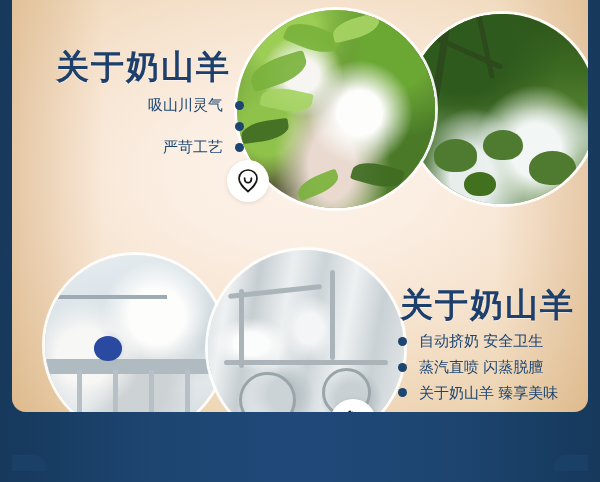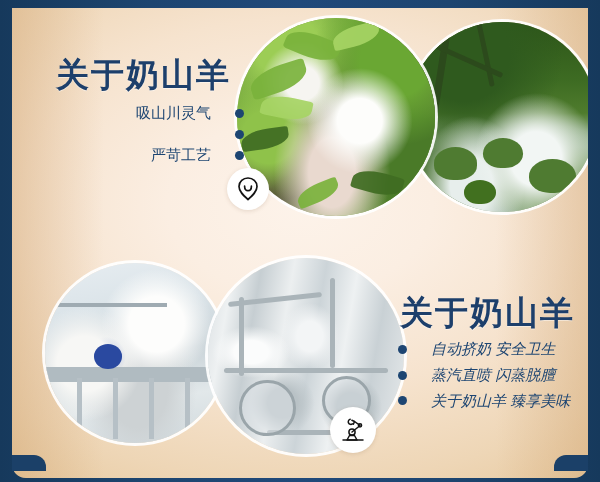--- a/index.html
+++ b/index.html
@@ -11,21 +11,21 @@
   .stage{position:relative;width:600px;height:482px;overflow:hidden;background:#1b4068;}
 
   
   .frame{
     position:absolute;inset:0;
     background:linear-gradient(90deg,#16395c 0%,#1d4570 25%,#20497a 50%,#1d4570 75%,#16395c 100%);
   }
 
   
   .panel{
-    position:absolute;left:12px;top:8px;width:576px;height:470px;
+    position:absolute;left:12px;top:0;width:576px;height:412px;
     border-bottom-left-radius:14px;border-bottom-right-radius:14px;
     background:
       radial-gradient(115% 95% at 50% 42%, #fdf3ea 0%, #fbeee2 20%, #f6e3ce 42%, #eed6b6 62%, #e6c79b 80%, #e0bd8d 100%);
     overflow:hidden;
   }
   
   .panel:after{
     content:"";position:absolute;inset:0;
     background:linear-gradient(90deg,rgba(206,160,107,.40) 0%,rgba(206,160,107,0) 16%,rgba(206,160,107,0) 84%,rgba(206,160,107,.38) 100%);
     pointer-events:none;
@@ -118,24 +118,24 @@
     letter-spacing:2px;line-height:1;white-space:nowrap;
     text-shadow:0 1px 0 rgba(255,255,255,.45);
   }
   #h-top{left:44px;top:50px;font-size:33px;z-index:6;}
   #h-bot{left:388px;top:288px;font-size:33px;z-index:6;}
 
   .bullets{position:absolute;z-index:6;}
   #bl-top{left:10px;top:96px;width:222px;text-align:right;}
   #bl-bot{left:386px;top:332px;width:200px;text-align:left;}
 
-  .brow{display:flex;align-items:center;gap:24px;margin-bottom:7px;
+  .brow{display:flex;align-items:center;gap:12px;margin-bottom:7px;
         font-size:15px;color:#1d4572;white-space:nowrap;line-height:1.25;}
   #bl-top .brow{justify-content:flex-end;}
-  #bl-bot .brow{justify-content:flex-start;font-style:italic;}
+  #bl-bot .brow{justify-content:flex-start;}
   .dot{width:9px;height:9px;border-radius:50%;background:#1d4572;flex:0 0 auto;}
 
   svg{display:block;}
 </style>
 </head>
 <body>
 
 <div class="stage">
 
   <div class="frame"></div>

